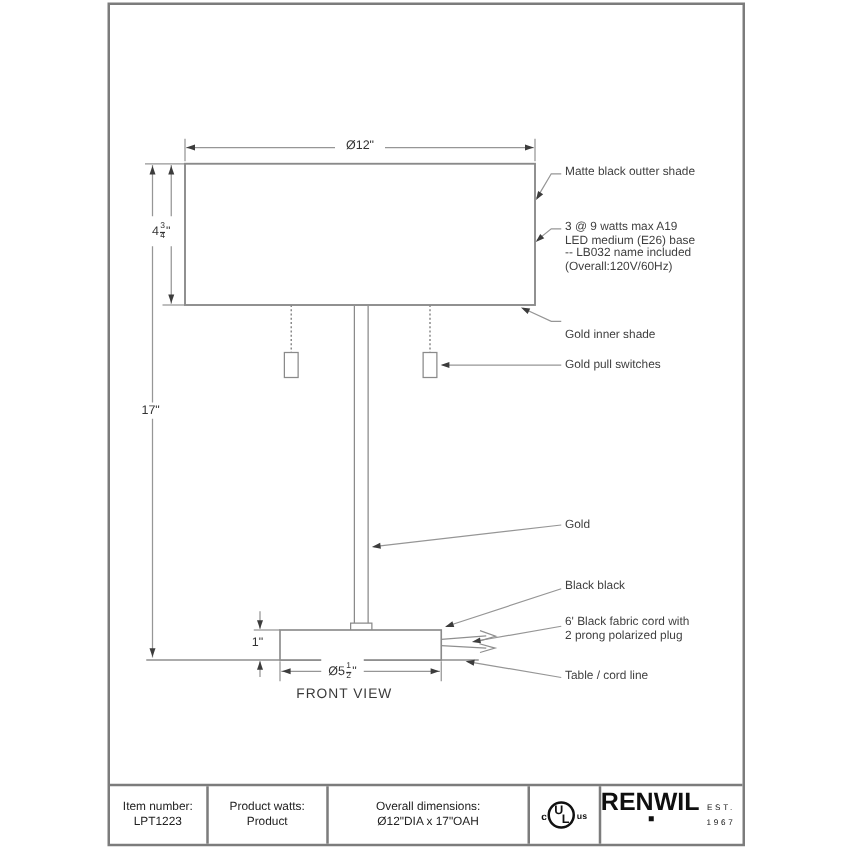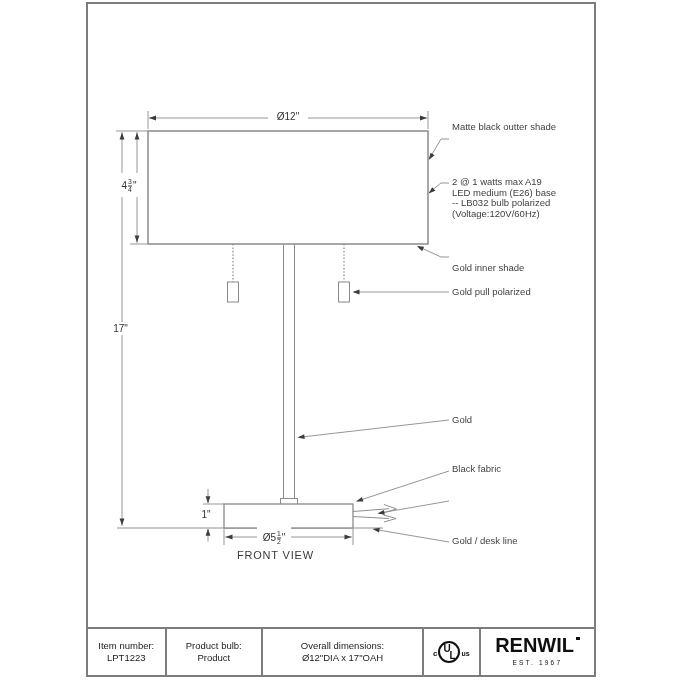--- a/index.html
+++ b/index.html
@@ -19,21 +19,21 @@
   #dsh{left:119px;top:173px;width:20px;height:24px;}
   #d17{left:109px;top:322px;width:23px;height:13px;}
   #d1{left:198px;top:508px;width:16px;height:13px;}
   #dbs{left:257px;top:527px;width:34px;height:20px;}
   .front-view{position:absolute;left:237px;top:549px;width:100px;height:14px;
               font-size:11px;letter-spacing:0.8px;color:#3a3a3a;text-align:left;}
 
   
   .ann{position:absolute;left:452px;font-size:9.5px;color:#3f3f3f;
        line-height:10.5px;white-space:nowrap;}
-  #a1{top:122px;text-align:right;} #a2{top:177px;} #a3{top:263px;} #a4{top:287px;}
+  #a1{top:133px;text-align:right;} #a2{top:177px;} #a3{top:263px;} #a4{top:287px;}
   #a5{top:415px;text-align:right;} #a6{top:464px;} #a7{top:493px;} #a8{top:536px;}
 
   
   .titleblock{position:absolute;left:0;right:0;bottom:0;height:48px;
               border-top:2px solid #7c7c7c;display:flex;box-sizing:border-box;}
   .tb-cell{box-sizing:border-box;display:flex;flex-direction:column;
            align-items:center;justify-content:center;font-size:9.5px;
            color:#222;line-height:12px;text-align:center;}
   .tb-cell.sep{border-right:2px solid #7c7c7c;}
   .tb-c1{width:79px;} .tb-c2{width:97px;} .tb-c3{width:162px;}
@@ -42,39 +42,39 @@
   
   .ul-mark{display:flex;align-items:center;}
   .ul-c{font-size:8px;font-weight:bold;color:#111;margin-right:1px;transform:translateY(2px);}
   .ul-circle{position:relative;width:22px;height:22px;border:2.5px solid #111;
              border-radius:50%;box-sizing:border-box;}
   .ul-u{position:absolute;top:0px;left:3px;font-size:10px;font-weight:bold;color:#111;}
   .ul-l{position:absolute;bottom:-1px;right:3px;font-size:10px;font-weight:bold;color:#111;}
   .ul-us{font-size:7px;font-weight:bold;color:#111;align-self:flex-end;margin:0 0 3px 1px;}
 
   
-  .brand{display:flex;flex-direction:column;align-items:center;}
+  .brand{display:flex;align-items:center;}
   .brand-name{font-size:20px;font-weight:800;color:#0f0f0f;letter-spacing:0px;line-height:19px;}
   .reg{display:inline-block;width:3.5px;height:3.5px;background:#0f0f0f;
        margin-left:2px;vertical-align:top;margin-top:1px;}
   .brand-est{font-size:6.5px;letter-spacing:2.2px;color:#101010;margin-top:2px;}
 </style>
 </head>
 <body>
 
 <div class="canvas">
 
   <div class="frame">
     <div class="titleblock">
       <div class="tb-cell tb-c1 sep">
         <div>Item number:</div>
         <div>LPT1223</div>
       </div>
       <div class="tb-cell tb-c2 sep">
-        <div>Product bulb:</div>
+        <div>Product watts:</div>
         <div>Product</div>
       </div>
       <div class="tb-cell tb-c3 sep">
         <div>Overall dimensions:</div>
         <div>Ø12"DIA x 17"OAH</div>
       </div>
       <div class="tb-cell tb-c4 sep">
         <div class="ul-mark">
           <span class="ul-c">c</span>
           <span class="ul-circle">
@@ -191,24 +191,28 @@
         <span class="num">1</span>
         <span class="den">2</span>
       </span>
       <span>"</span>
   </div>
 
   <div class="front-view">FRONT VIEW</div>
 
   <div class="ann" id="a1">Matte black outter shade</div>
   <div class="ann" id="a2">
-    <div>2 @ 1 watts max A19</div>
+    <div>3 @ 9 watts max A19</div>
     <div>LED medium (E26) base</div>
-    <div>-- LB032 bulb polarized</div>
-    <div>(Voltage:120V/60Hz)</div>
+    <div>-- LB032 name included</div>
+    <div>(Overall:120V/60Hz)</div>
   </div>
   <div class="ann" id="a3">Gold inner shade</div>
-  <div class="ann" id="a4">Gold pull polarized</div>
+  <div class="ann" id="a4">Gold pull switches</div>
   <div class="ann" id="a5">Gold</div>
-  <div class="ann" id="a6">Black fabric</div>
-  <div class="ann" id="a8">Gold / desk line</div>
+  <div class="ann" id="a6">Black black</div>
+  <div class="ann" id="a7">
+    <div>6' Black fabric cord with</div>
+    <div>2 prong polarized plug</div>
+  </div>
+  <div class="ann" id="a8">Table / cord line</div>
 
 </div>
 
 </body></html>

